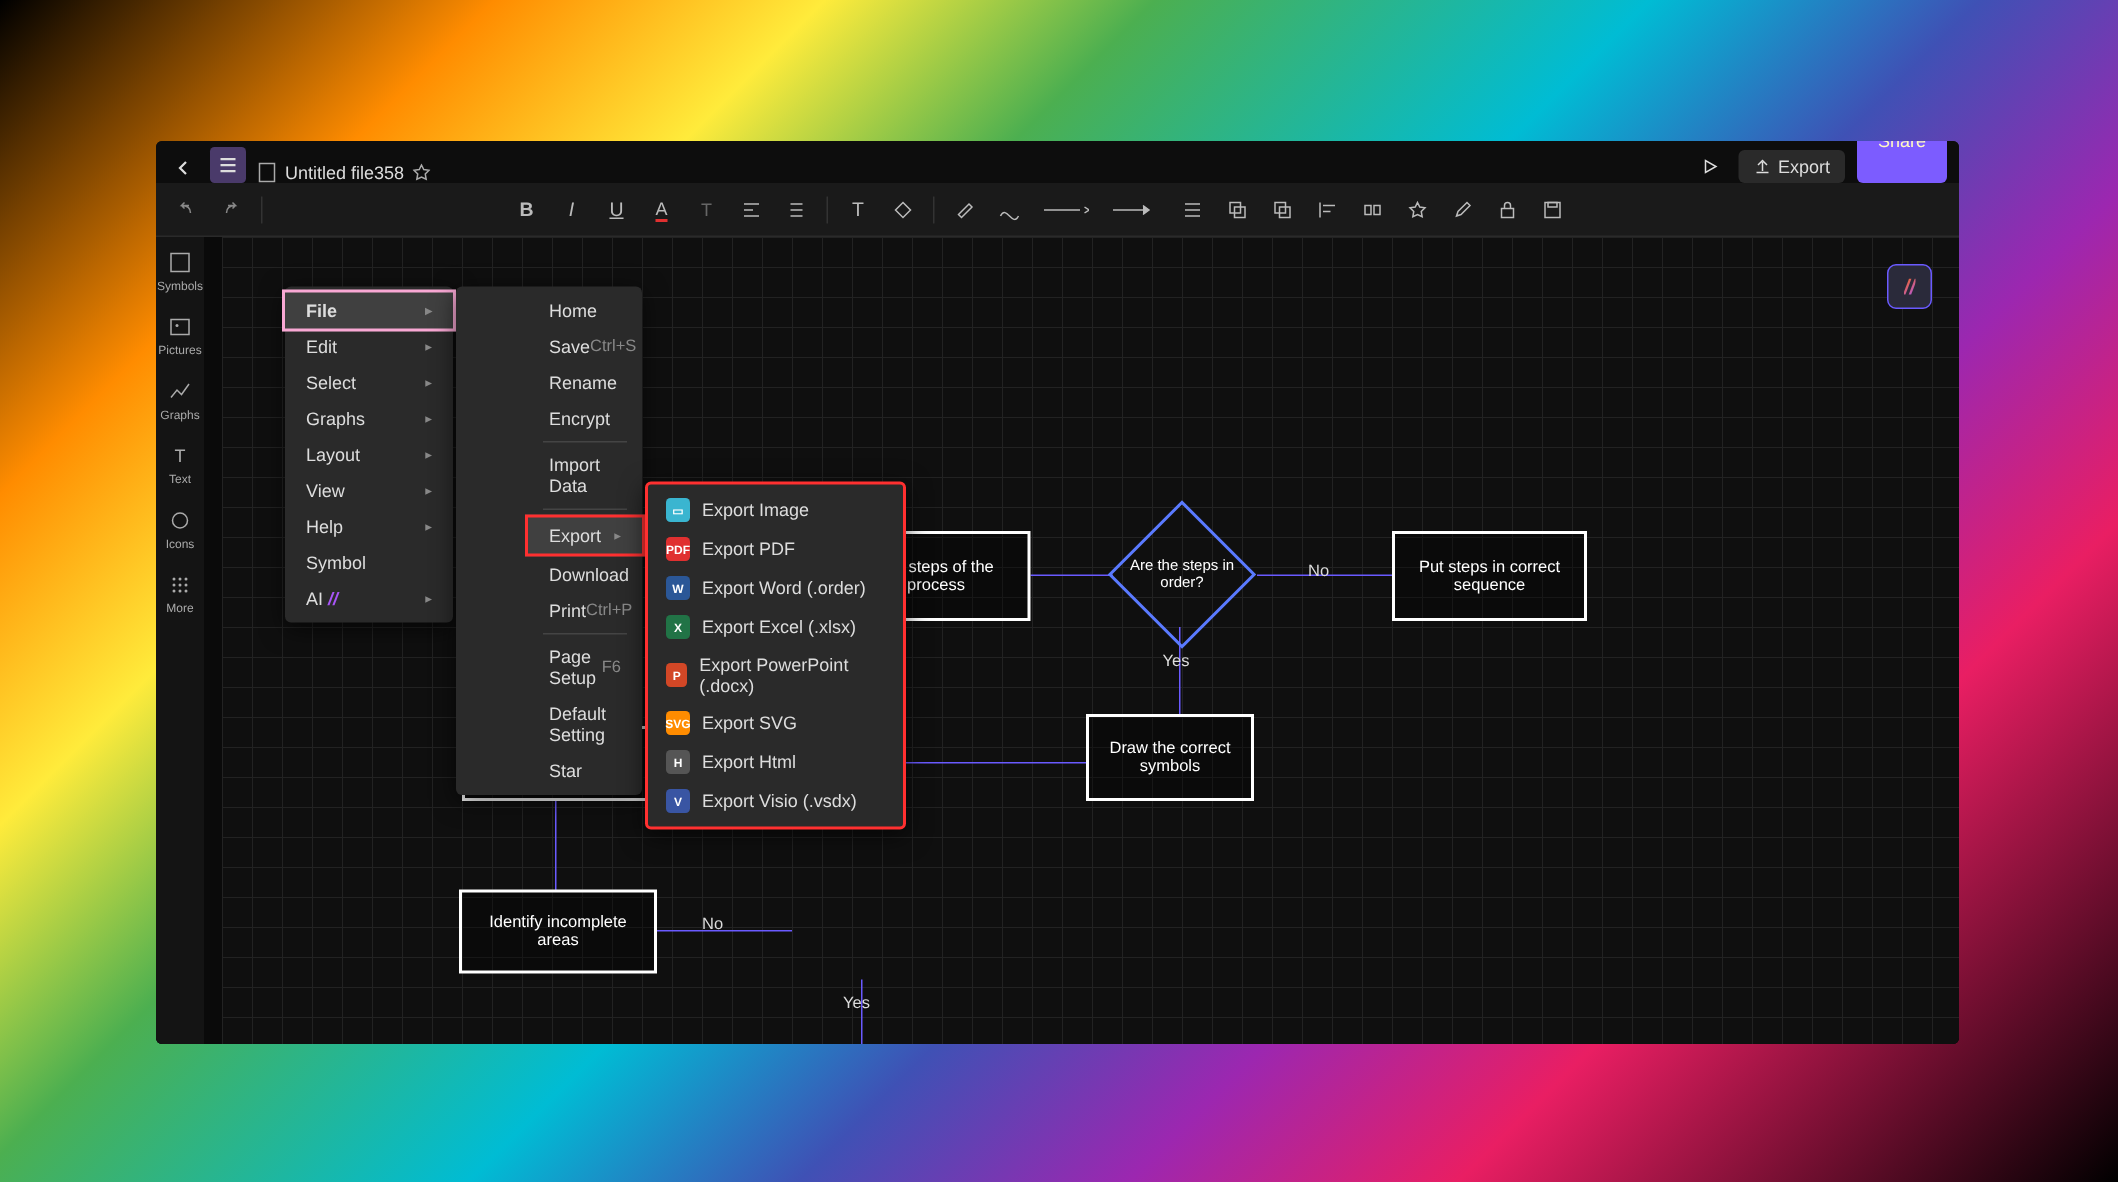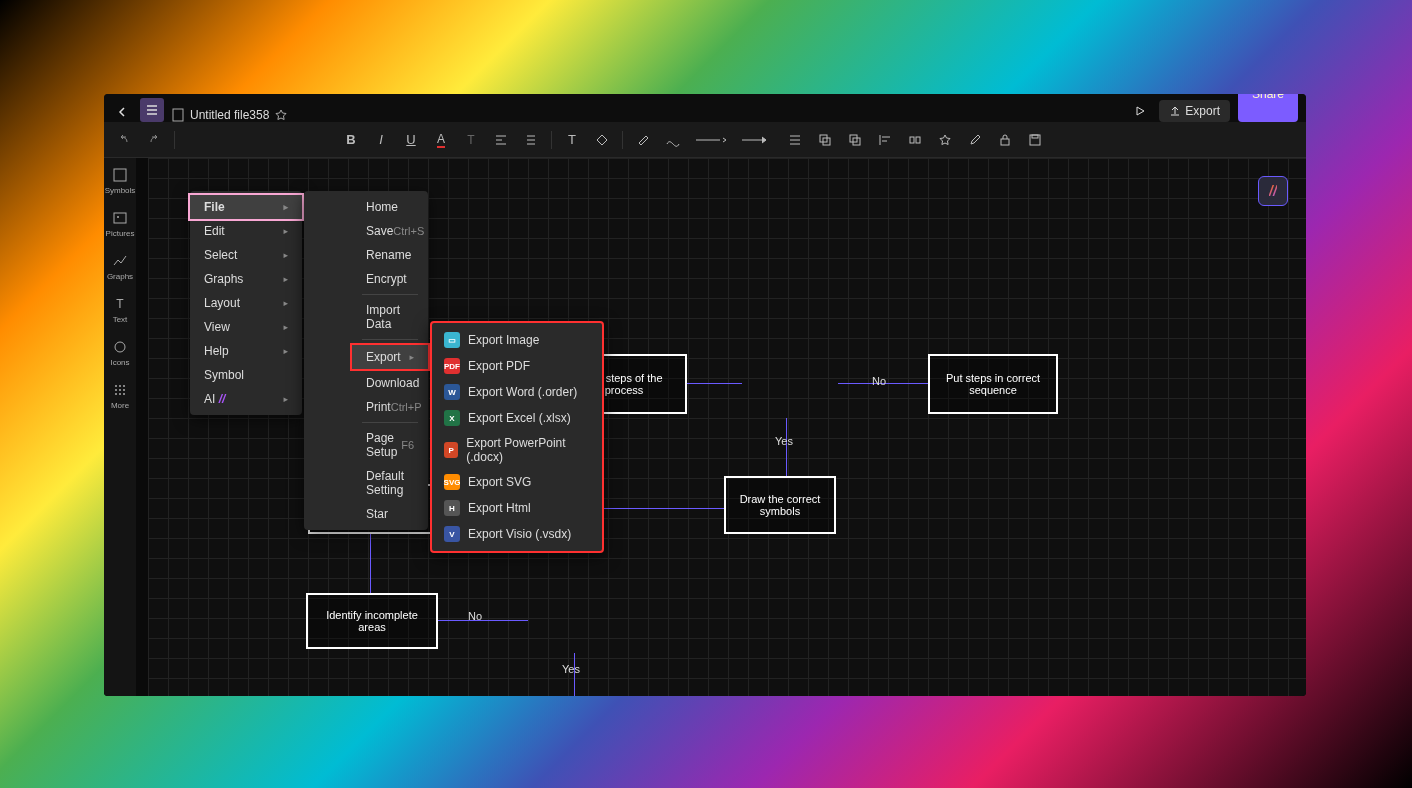--- a/index.html
+++ b/index.html
@@ -279,20 +279,24 @@
       <div class="flow-line" style="left:426px;top:495px;width:1px;height:45px"></div>
 
       <div id="flow-boxes">
           <div class="flow-rect" style="left: 413px; top: 196px; width: 126px; height: 60px;">List steps of the process</div>
           <div class="flow-rect" style="left: 780px; top: 196px; width: 130px; height: 60px;">Put steps in correct sequence</div>
           <div class="flow-rect" style="left: 160px; top: 326px; width: 128px; height: 50px;">Rectify the problems</div>
           <div class="flow-rect" style="left: 576px; top: 318px; width: 112px; height: 58px;">Draw the correct symbols</div>
           <div class="flow-rect" style="left: 158px; top: 435px; width: 132px; height: 56px;">Identify incomplete areas</div>
         </div>
 
+      <div class="flow-diamond" style="left:590px;top:190px">
+        <div class="flow-diamond-shape"></div>
+        <div class="flow-diamond-text">Are the steps in order?</div>
+      </div>
 
       <div id="flow-labels">
           <div class="flow-label" style="left: 724px; top: 217px;">No</div>
           <div class="flow-label" style="left: 627px; top: 277px;">Yes</div>
           <div class="flow-label" style="left: 320px; top: 452px;">No</div>
           <div class="flow-label" style="left: 414px; top: 505px;">Yes</div>
         </div>
 
       <div class="ai-badge">
           <span class="ai-badge-inner">//</span>

